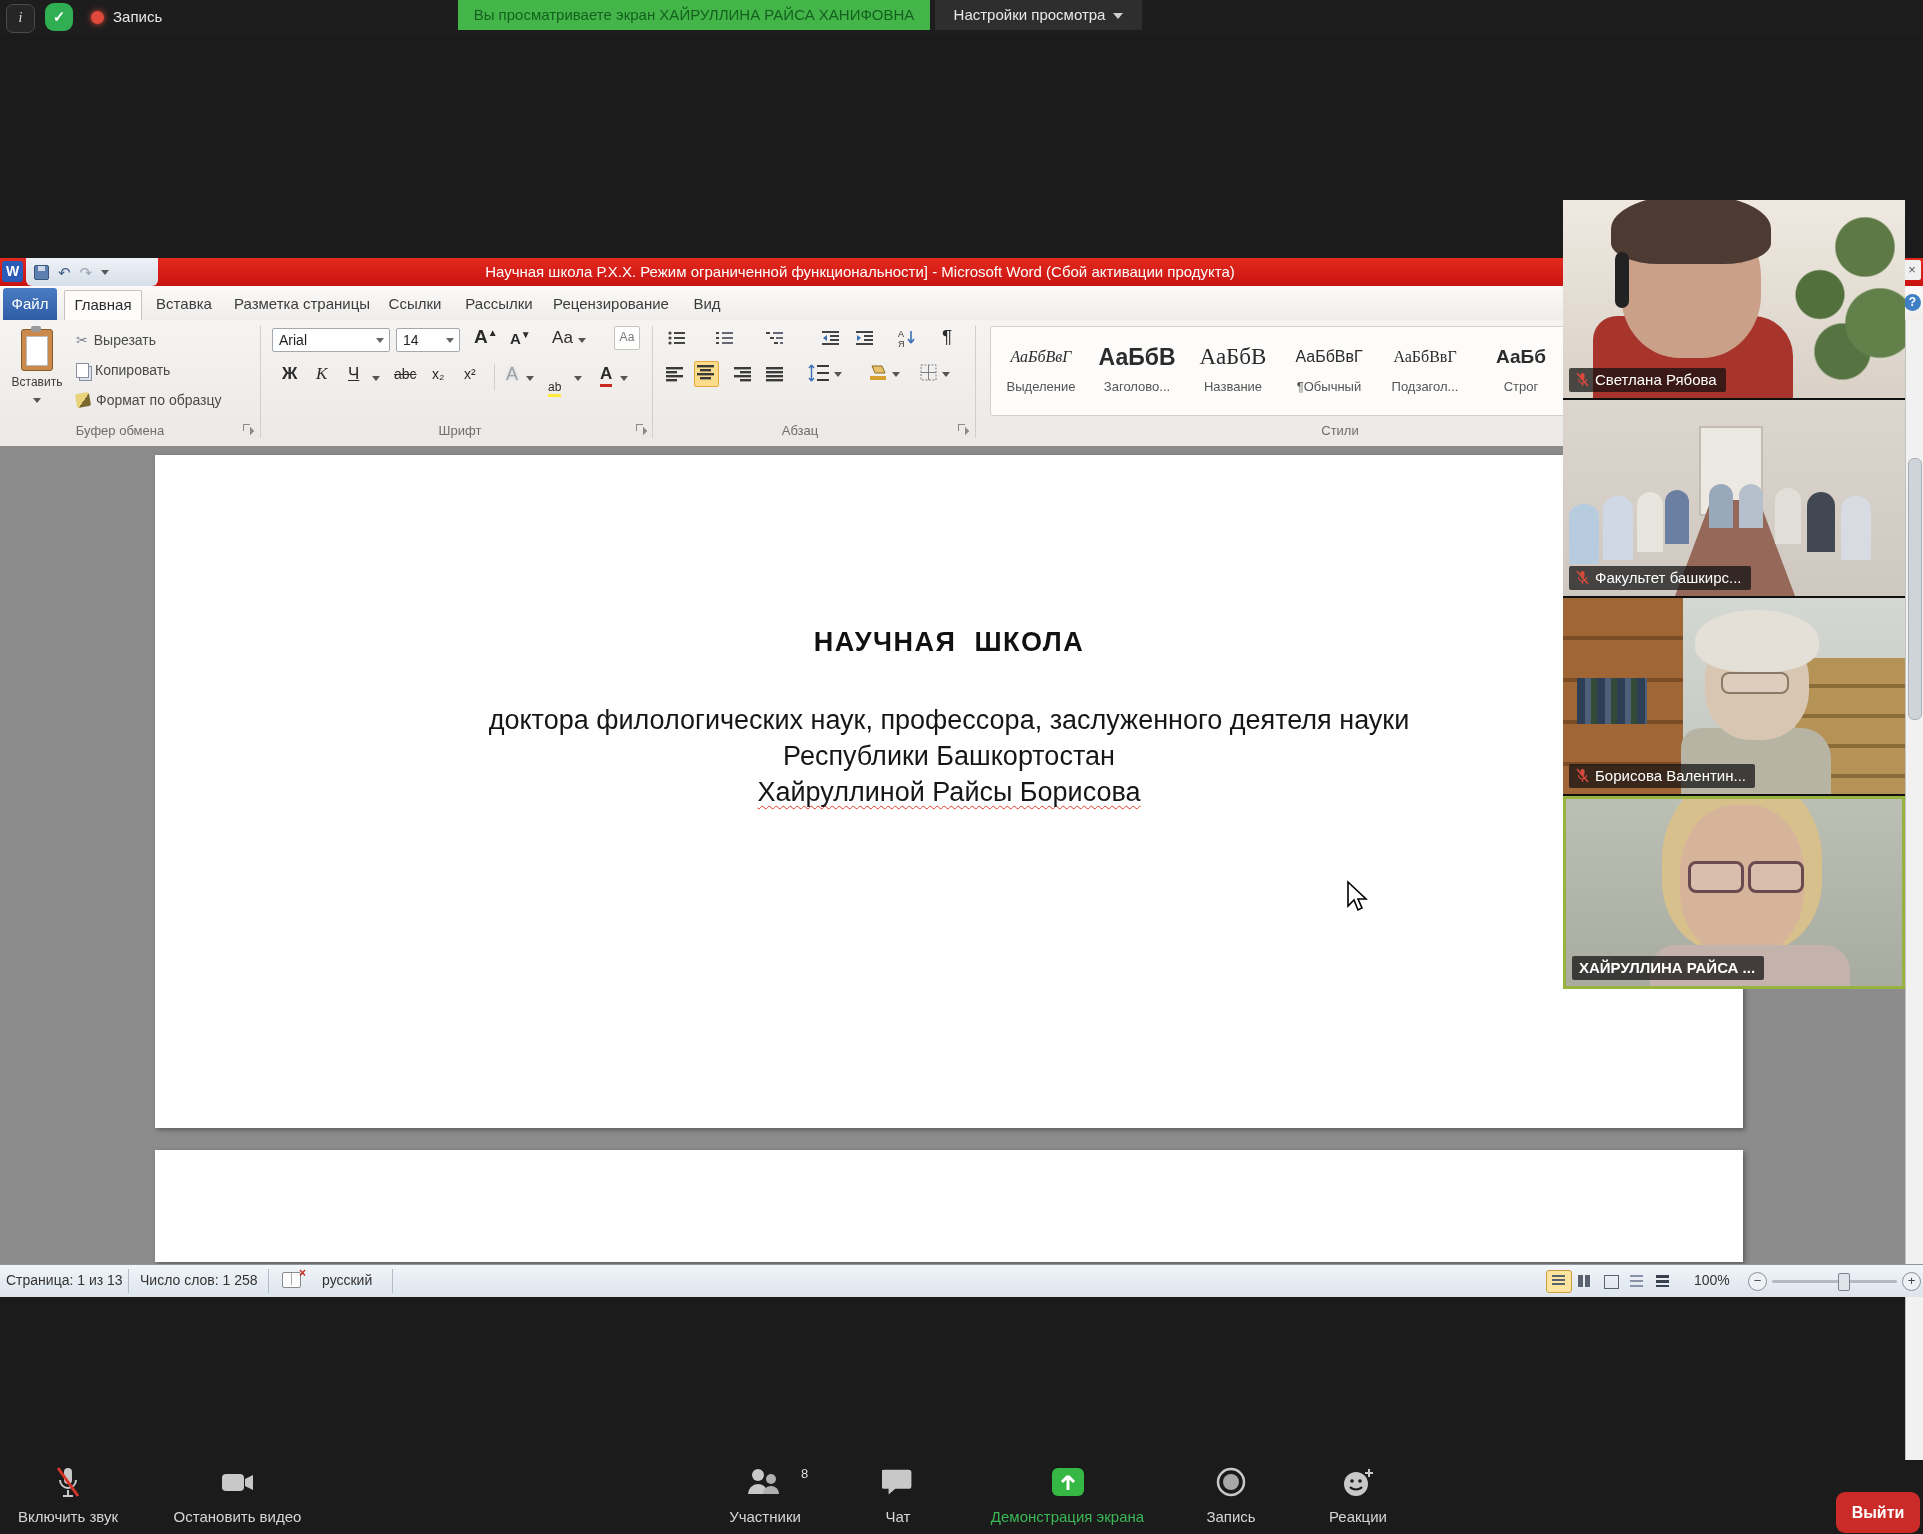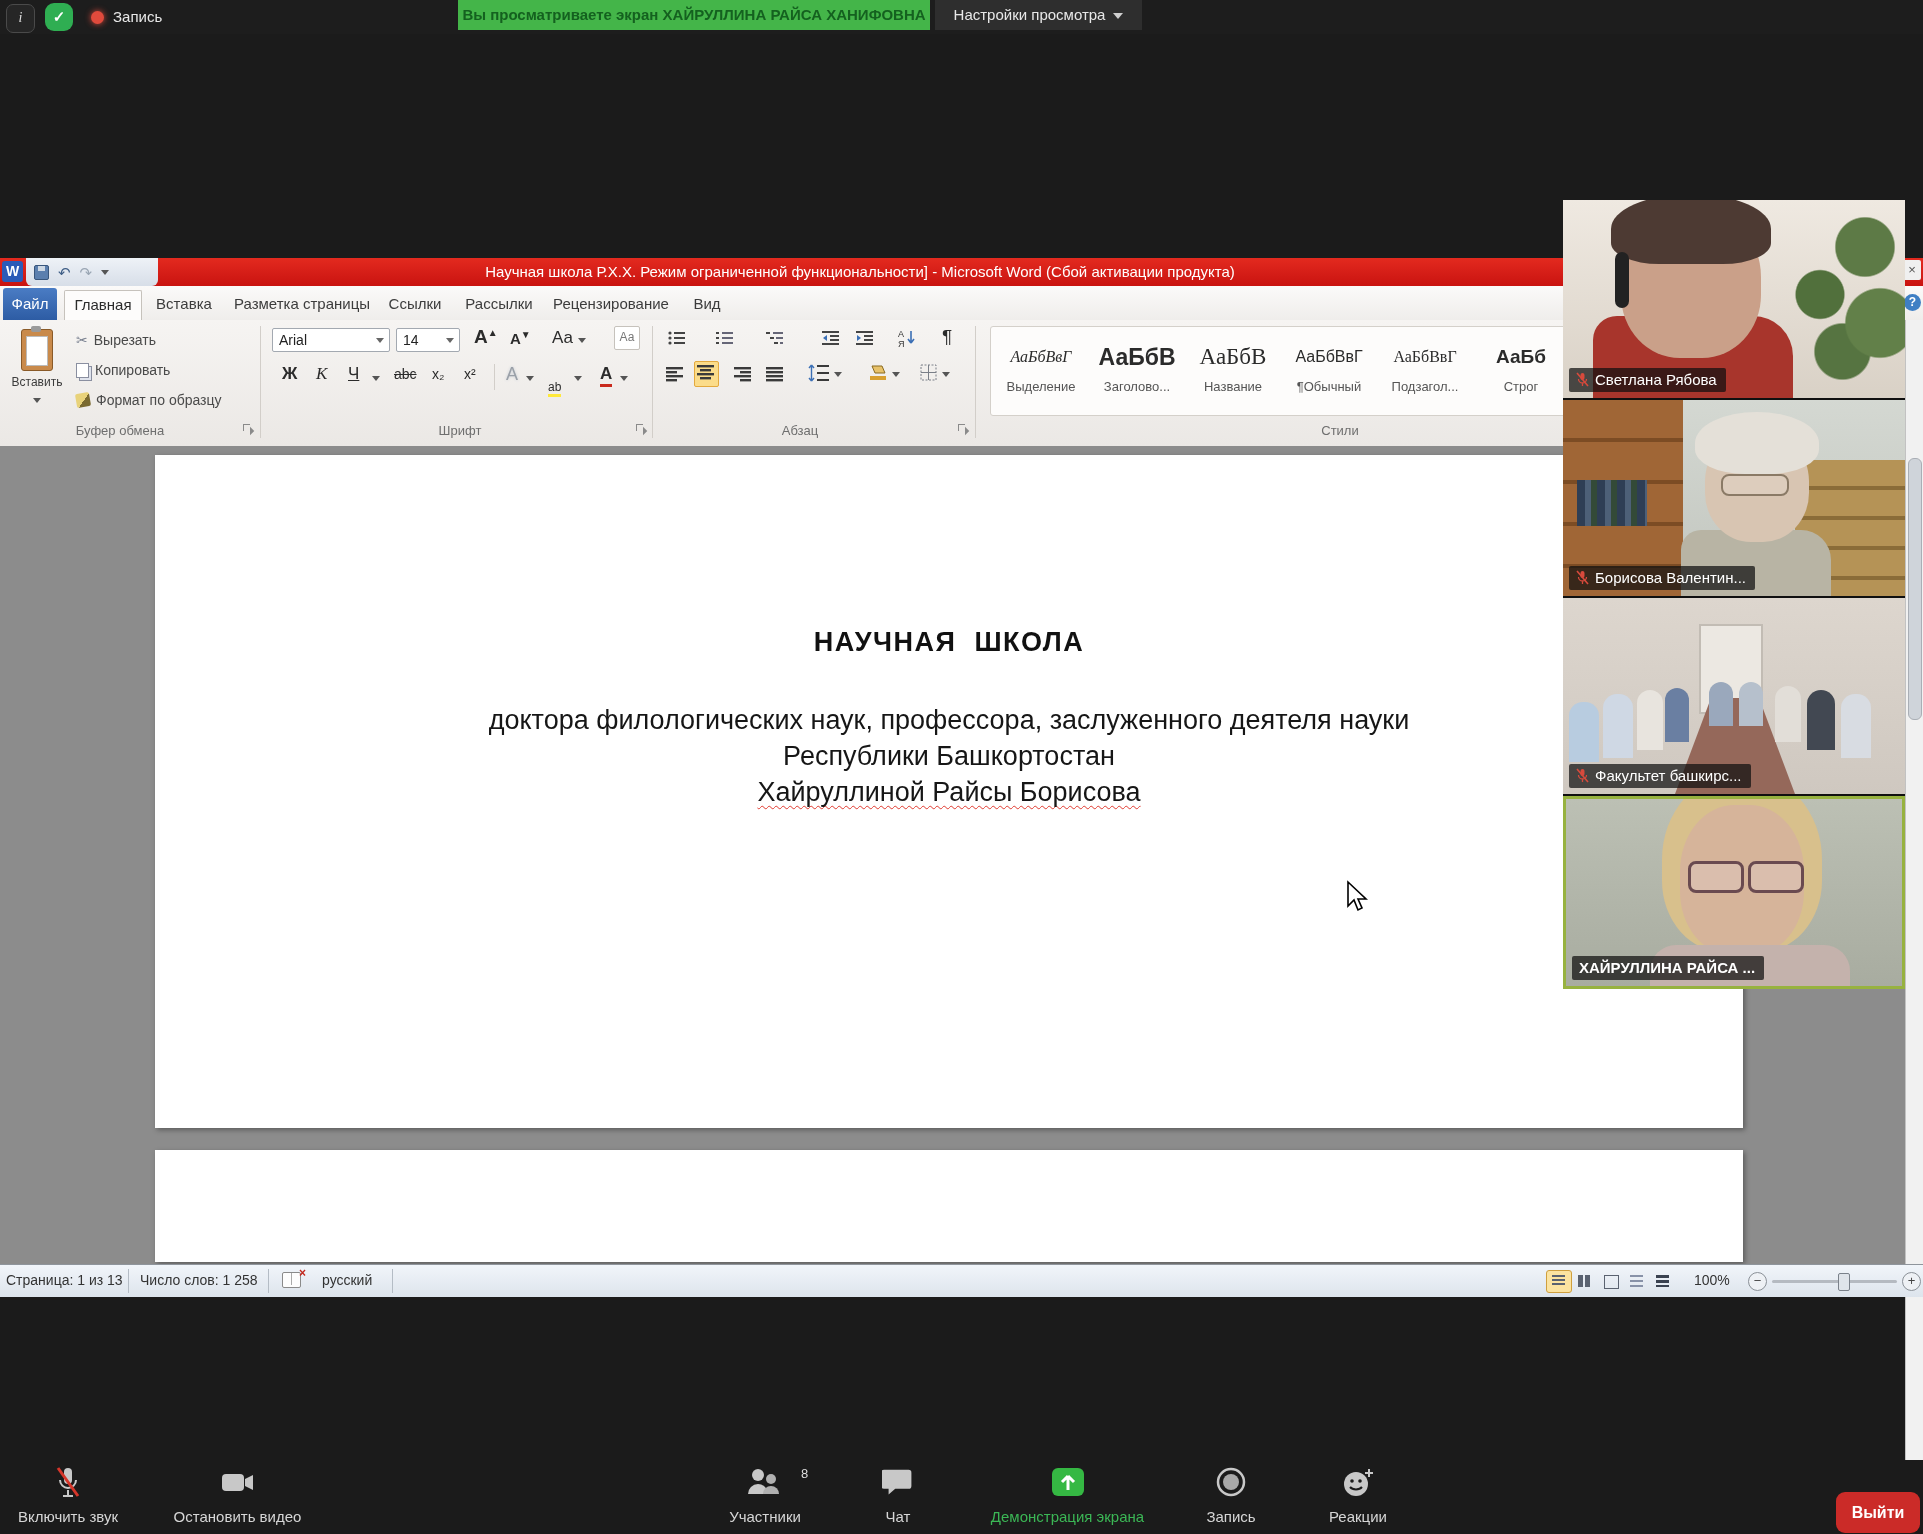--- a/index.html
+++ b/index.html
@@ -8,21 +8,21 @@
   .abs{position:absolute;}
 
   
   .topbar{left:0;top:0;width:1923px;height:34px;background:#1d1d1d;z-index:9;}
   .tb-btn{left:6px;top:4px;width:27px;height:27px;border-radius:7px;background:#262626;border:1px solid #4a4a4a;
           color:#ddd;text-align:center;line-height:25px;font-size:14px;font-style:italic;font-family:"Liberation Serif",serif;}
   .tb-shield{left:45px;top:3px;width:28px;height:28px;border-radius:9px;background:#2fae52;color:#fff;
              text-align:center;line-height:28px;font-size:15px;font-weight:bold;}
   .rec-dot{left:91px;top:11px;width:13px;height:13px;border-radius:50%;background:#e04a3c;box-shadow:0 0 6px #e04a3c;}
   .rec-label{left:113px;top:8px;color:#e8e8e8;font-size:15px;}
-  .banner{left:458px;top:0;width:472px;height:30px;background:#44b549;color:#14611f;font-weight:bold;
+  .banner{left:458px;top:0;width:472px;height:30px;background:#44b549;color:#14611f;font-weight:normal;
           font-size:15px;text-align:center;line-height:30px;}
   .view-settings{left:935px;top:0;width:207px;height:30px;background:#2e2e2e;color:#e8e8e8;font-size:15px;
                  text-align:center;line-height:30px;}
   .chev-dn{display:inline-block;width:0;height:0;border-left:5px solid transparent;border-right:5px solid transparent;
            border-top:6px solid #cfcfcf;margin-left:8px;vertical-align:middle;}
 
   
   .word{left:0;top:258px;width:1923px;height:1038px;background:#8c8c8c;z-index:1;}
   .w-title{left:0;top:0;width:1923px;height:28px;background:linear-gradient(#e32a1f,#c91310);}
   .w-logo{left:2px;top:3px;width:21px;height:21px;background:#2b5bb8;border-radius:3px;color:#fff;font-weight:bold;
@@ -429,39 +429,20 @@
         <svg width="13" height="15">
             <rect x="4.5" y="1" width="4" height="7" rx="2" fill="#d84a3c"></rect>
             <path d="M2.5 7a4 4 0 0 0 8 0 M6.5 11 v3" stroke="#d84a3c" fill="none" stroke-width="1.3"></path>
             <line x1="1" y1="1" x2="12" y2="14" stroke="#d84a3c" stroke-width="1.6"></line>
           </svg>
         <span>Светлана Рябова</span>
       </div>
     </div>
 
     <div class="vtile" style="height:198px;">
-      <div class="sc" style="inset:0;background:linear-gradient(#d4d8d2,#c2c6bf);"></div>
-      <div class="sc" style="left:0;top:0;width:120px;height:198px;background:repeating-linear-gradient(#a06636 0 38px,#7c4c24 38px 42px);"></div>
-      <div class="sc" style="left:14px;top:80px;width:70px;height:46px;background:repeating-linear-gradient(90deg,#2e3e55 0 8px,#4d6078 8px 14px,#334a38 14px 20px);"></div>
-      <div class="sc" style="right:0;top:60px;width:110px;height:138px;background:repeating-linear-gradient(#b59356 0 26px,#8a6c38 26px 30px);"></div>
-      <div class="sc" style="left:118px;top:130px;width:150px;height:68px;background:#b8b4a4;border-radius:20px 30px 0 0;"></div>
-      <div class="sc" style="left:142px;top:30px;width:104px;height:112px;background:#d8c5b2;border-radius:46% 46% 44% 44%;"></div>
-      <div class="sc" style="left:132px;top:12px;width:124px;height:62px;background:#e4e0d8;border-radius:50% 50% 40% 40%;"></div>
-      <div class="sc" style="left:158px;top:74px;width:64px;height:18px;border:2px solid #8a7a66;border-radius:8px;background:rgba(255,255,255,.15);"></div>
-      <div class="vname">
-        <svg width="13" height="15">
-            <rect x="4.5" y="1" width="4" height="7" rx="2" fill="#d84a3c"></rect>
-            <path d="M2.5 7a4 4 0 0 0 8 0 M6.5 11 v3" stroke="#d84a3c" fill="none" stroke-width="1.3"></path>
-            <line x1="1" y1="1" x2="12" y2="14" stroke="#d84a3c" stroke-width="1.6"></line>
-          </svg>
-        <span>Борисова Валентин...</span>
-      </div>
-    </div>
-
-    <div class="vtile" style="height:198px;">
       <div class="sc" style="inset:0;background:linear-gradient(#ddd6ce,#cfc8c0);"></div>
       <div class="sc" style="left:136px;top:26px;width:60px;height:86px;background:#ece8e2;border:2px solid #c2bcb4;"></div>
       <div class="sc" style="left:112px;bottom:0;width:120px;height:96px;background:#95685a;clip-path:polygon(30% 0,70% 0,100% 100%,0 100%);"></div>
       <div class="sc" style="left:6px;top:104px;width:30px;height:60px;background:#b8cce0;border-radius:14px 14px 0 0;"></div>
       <div class="sc" style="left:40px;top:96px;width:30px;height:64px;background:#cfd8e4;border-radius:14px 14px 0 0;"></div>
       <div class="sc" style="left:74px;top:92px;width:26px;height:60px;background:#e8e4de;border-radius:13px 13px 0 0;"></div>
       <div class="sc" style="left:102px;top:90px;width:24px;height:54px;background:#6a7fa2;border-radius:12px 12px 0 0;"></div>
       <div class="sc" style="left:146px;top:84px;width:24px;height:44px;background:#9aa8bc;border-radius:12px 12px 0 0;"></div>
       <div class="sc" style="left:176px;top:84px;width:24px;height:44px;background:#b6c0cc;border-radius:12px 12px 0 0;"></div>
       <div class="sc" style="left:212px;top:88px;width:26px;height:56px;background:#e2ded8;border-radius:13px 13px 0 0;"></div>
@@ -470,20 +451,39 @@
       <div class="vname">
         <svg width="13" height="15">
             <rect x="4.5" y="1" width="4" height="7" rx="2" fill="#d84a3c"></rect>
             <path d="M2.5 7a4 4 0 0 0 8 0 M6.5 11 v3" stroke="#d84a3c" fill="none" stroke-width="1.3"></path>
             <line x1="1" y1="1" x2="12" y2="14" stroke="#d84a3c" stroke-width="1.6"></line>
           </svg>
         <span>Факультет башкирс...</span>
       </div>
     </div>
 
+    <div class="vtile" style="height:198px;">
+      <div class="sc" style="inset:0;background:linear-gradient(#d4d8d2,#c2c6bf);"></div>
+      <div class="sc" style="left:0;top:0;width:120px;height:198px;background:repeating-linear-gradient(#a06636 0 38px,#7c4c24 38px 42px);"></div>
+      <div class="sc" style="left:14px;top:80px;width:70px;height:46px;background:repeating-linear-gradient(90deg,#2e3e55 0 8px,#4d6078 8px 14px,#334a38 14px 20px);"></div>
+      <div class="sc" style="right:0;top:60px;width:110px;height:138px;background:repeating-linear-gradient(#b59356 0 26px,#8a6c38 26px 30px);"></div>
+      <div class="sc" style="left:118px;top:130px;width:150px;height:68px;background:#b8b4a4;border-radius:20px 30px 0 0;"></div>
+      <div class="sc" style="left:142px;top:30px;width:104px;height:112px;background:#d8c5b2;border-radius:46% 46% 44% 44%;"></div>
+      <div class="sc" style="left:132px;top:12px;width:124px;height:62px;background:#e4e0d8;border-radius:50% 50% 40% 40%;"></div>
+      <div class="sc" style="left:158px;top:74px;width:64px;height:18px;border:2px solid #8a7a66;border-radius:8px;background:rgba(255,255,255,.15);"></div>
+      <div class="vname">
+        <svg width="13" height="15">
+            <rect x="4.5" y="1" width="4" height="7" rx="2" fill="#d84a3c"></rect>
+            <path d="M2.5 7a4 4 0 0 0 8 0 M6.5 11 v3" stroke="#d84a3c" fill="none" stroke-width="1.3"></path>
+            <line x1="1" y1="1" x2="12" y2="14" stroke="#d84a3c" stroke-width="1.6"></line>
+          </svg>
+        <span>Борисова Валентин...</span>
+      </div>
+    </div>
+
     <div class="vtile active-tile" style="height:193px;">
       <div class="sc" style="inset:0;background:linear-gradient(#bcc0b4,#a8aca0);"></div>
       <div class="sc" style="left:96px;top:-26px;width:160px;height:180px;background:#d8c08c;border-radius:48% 48% 40% 40%;"></div>
       <div class="sc" style="left:114px;top:6px;width:124px;height:150px;background:#d6b49a;border-radius:44% 44% 42% 42%;"></div>
       <div class="sc" style="left:122px;top:62px;width:50px;height:26px;border:3px solid #6a4a50;border-radius:8px;background:rgba(230,220,230,.25);"></div>
       <div class="sc" style="left:182px;top:62px;width:50px;height:26px;border:3px solid #6a4a50;border-radius:8px;background:rgba(230,220,230,.25);"></div>
       <div class="sc" style="left:84px;top:146px;width:200px;height:47px;background:#c4b2ac;border-radius:26px 26px 0 0;"></div>
       <div class="vname" style="font-weight:bold;">
         <span>ХАЙРУЛЛИНА РАЙСА ...</span>
       </div>

